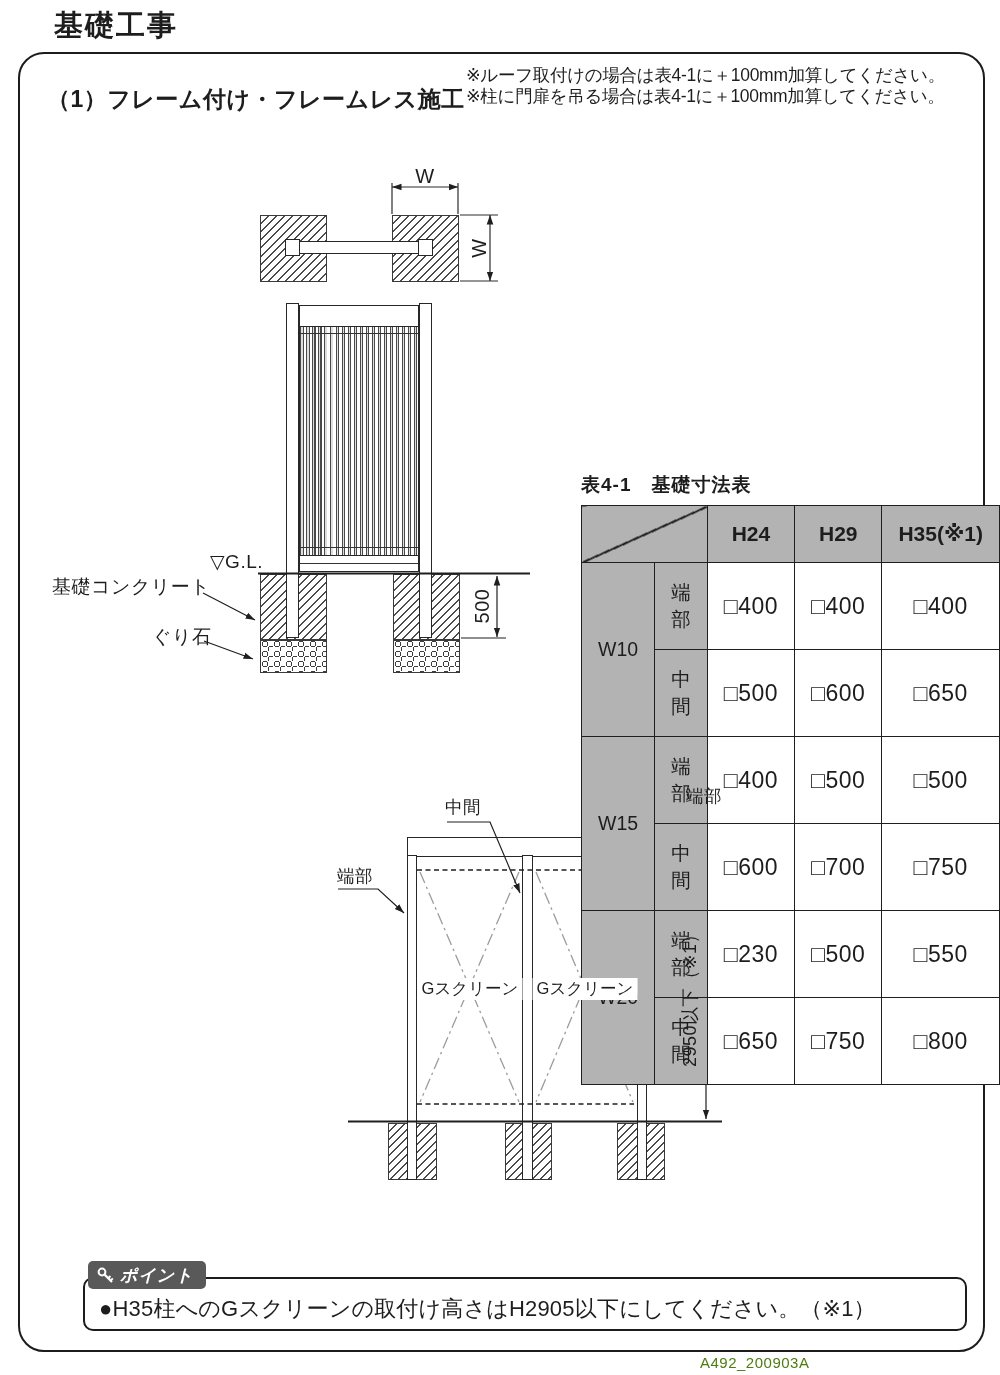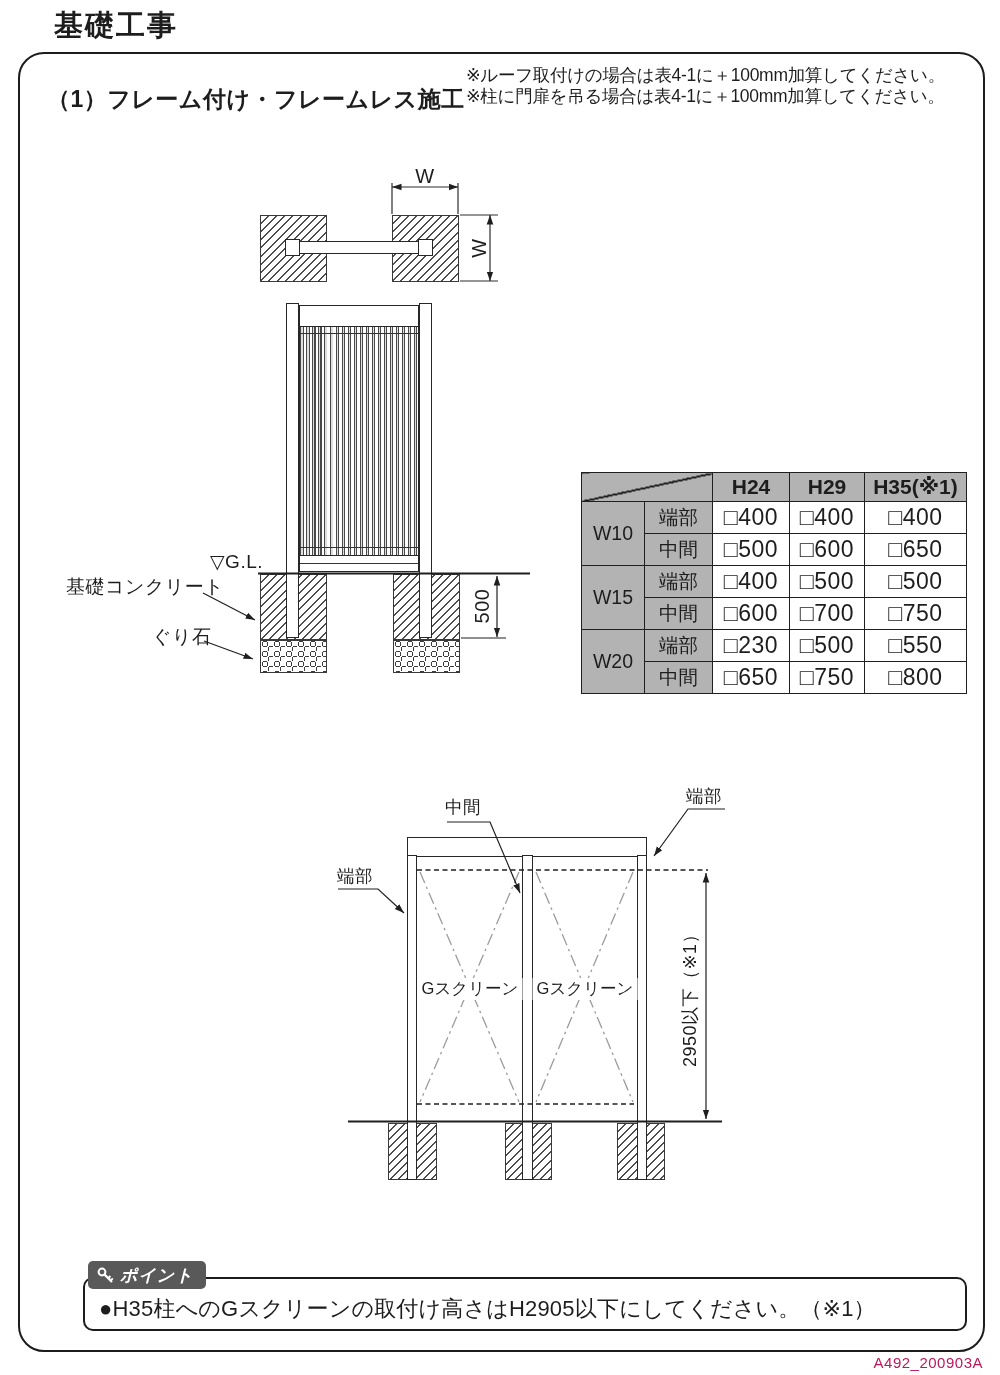--- a/index.html
+++ b/index.html
@@ -10,21 +10,21 @@
     color:#1d1d1d;
   }
   .abs { position:absolute; }
 
   
   .page-title { left:54px; top:6px; font-size:29px; font-weight:700; letter-spacing:2px; }
   .main-box { left:18px; top:52px; width:967px; height:1300px;
     border:2.5px solid #1c1c1c; border-radius:26px; background:transparent; }
   .section-heading { left:47px; top:84px; font-size:23px; font-weight:600; letter-spacing:0.5px; }
   .note-line { left:466px; font-size:17.5px; letter-spacing:-0.3px; }
-  .footer-code { left:700px; top:1354px; width:283px; text-align:right; font-size:15px; color:#be185d; letter-spacing:0.5px; }
+  .footer-code { left:700px; top:1354px; width:283px; font-size:15px; color:#4d7c0f; letter-spacing:0.5px; }
 
   
   .hatch {
     background-color:#fff;
     background-image:repeating-linear-gradient(135deg,#ffffff 0 4.4px,#4d4d4d 4.4px 5.8px);
     border:1.2px solid #3a3a3a;
   }
   .gravel {
     background-color:#fff;
     background-image:
@@ -47,21 +47,21 @@
   .ctr { transform:translate(-50%,-50%); }
   .panel-label { font-size:16.5px; background:#fff; padding:0 4px; z-index:6; white-space:nowrap; }
 
   svg.overlay { left:0; top:0; z-index:4; pointer-events:none; }
   .zstruct { z-index:2; } .zpost { z-index:3; }
 
   
   .tbl-wrap { left:581px; top:472px; z-index:6; }
   .tbl-title { font-size:19px; font-weight:700; letter-spacing:1px; margin-bottom:7px; }
   table.dimtable { border-collapse:collapse; table-layout:fixed; background:#fff; }
-  .dimtable td, .dimtable th { border:1.6px solid #1f1f1f; text-align:center; vertical-align:middle; padding:2px; overflow:hidden; }
+  .dimtable td, .dimtable th { border:1.6px solid #1f1f1f; text-align:center; vertical-align:middle; padding:16px; overflow:hidden; }
   .dimtable th { font-size:21px; font-weight:600; }
   .cell-gray { background:#b3b3b3; }
   .corner-cell {
     background-color:#b3b3b3;
     background-image:linear-gradient(to bottom right, rgba(0,0,0,0) calc(50% - 1px), #1f1f1f calc(50% - 1px) calc(50% + 1px), rgba(0,0,0,0) calc(50% + 1px));
   }
   .lbl-cell { font-size:19.5px; }
   .val-cell { font-size:23px; letter-spacing:0.5px; }
 
   
@@ -94,25 +94,26 @@
 <div class="abs hairline zstruct" style="left:300px;top:333px;width:118px"></div>
 <div class="abs hairline zstruct" style="left:300px;top:547px;width:118px"></div>
 <div class="abs rail zstruct" style="left:299px;top:555px;width:120px;height:17px;background-image:linear-gradient(#fff 0 7px,#333 7px 8.2px,#fff 8.2px)"></div>
 <div class="abs hatch zstruct" style="left:260px;top:574px;width:67px;height:66px"></div>
 <div class="abs gravel zstruct" style="left:260px;top:640px;width:67px;height:33px"></div>
 <div class="abs hatch zstruct" style="left:393px;top:574px;width:67px;height:66px"></div>
 <div class="abs gravel zstruct" style="left:393px;top:640px;width:67px;height:33px"></div>
 <div class="abs post zpost" style="left:286px;top:303px;width:13px;height:335px"></div>
 <div class="abs post zpost" style="left:419px;top:303px;width:13px;height:335px"></div>
 <div class="abs dia-label" style="left:210px;top:550px">▽G.L.</div>
-<div class="abs dia-label" style="left:66px;top:574px">基礎コンクリート</div>
+<div class="abs dia-label" style="left:52px;top:574px">基礎コンクリート</div>
 <div class="abs dia-label" style="left:152px;top:624px">ぐり石</div>
 <div class="abs dia-label rot" style="left:482px;top:606px;font-size:20px">500</div>
 
 <div class="abs tbl-wrap">
+  <div class="tbl-title">表4-1　基礎寸法表</div>
   <table class="dimtable">
     <colgroup>
         <col style="width:63px">
         <col style="width:68px">
         <col style="width:77px">
         <col style="width:75px">
         <col style="width:102px">
       </colgroup>
     <tbody>
         <tr style="height:25px">

